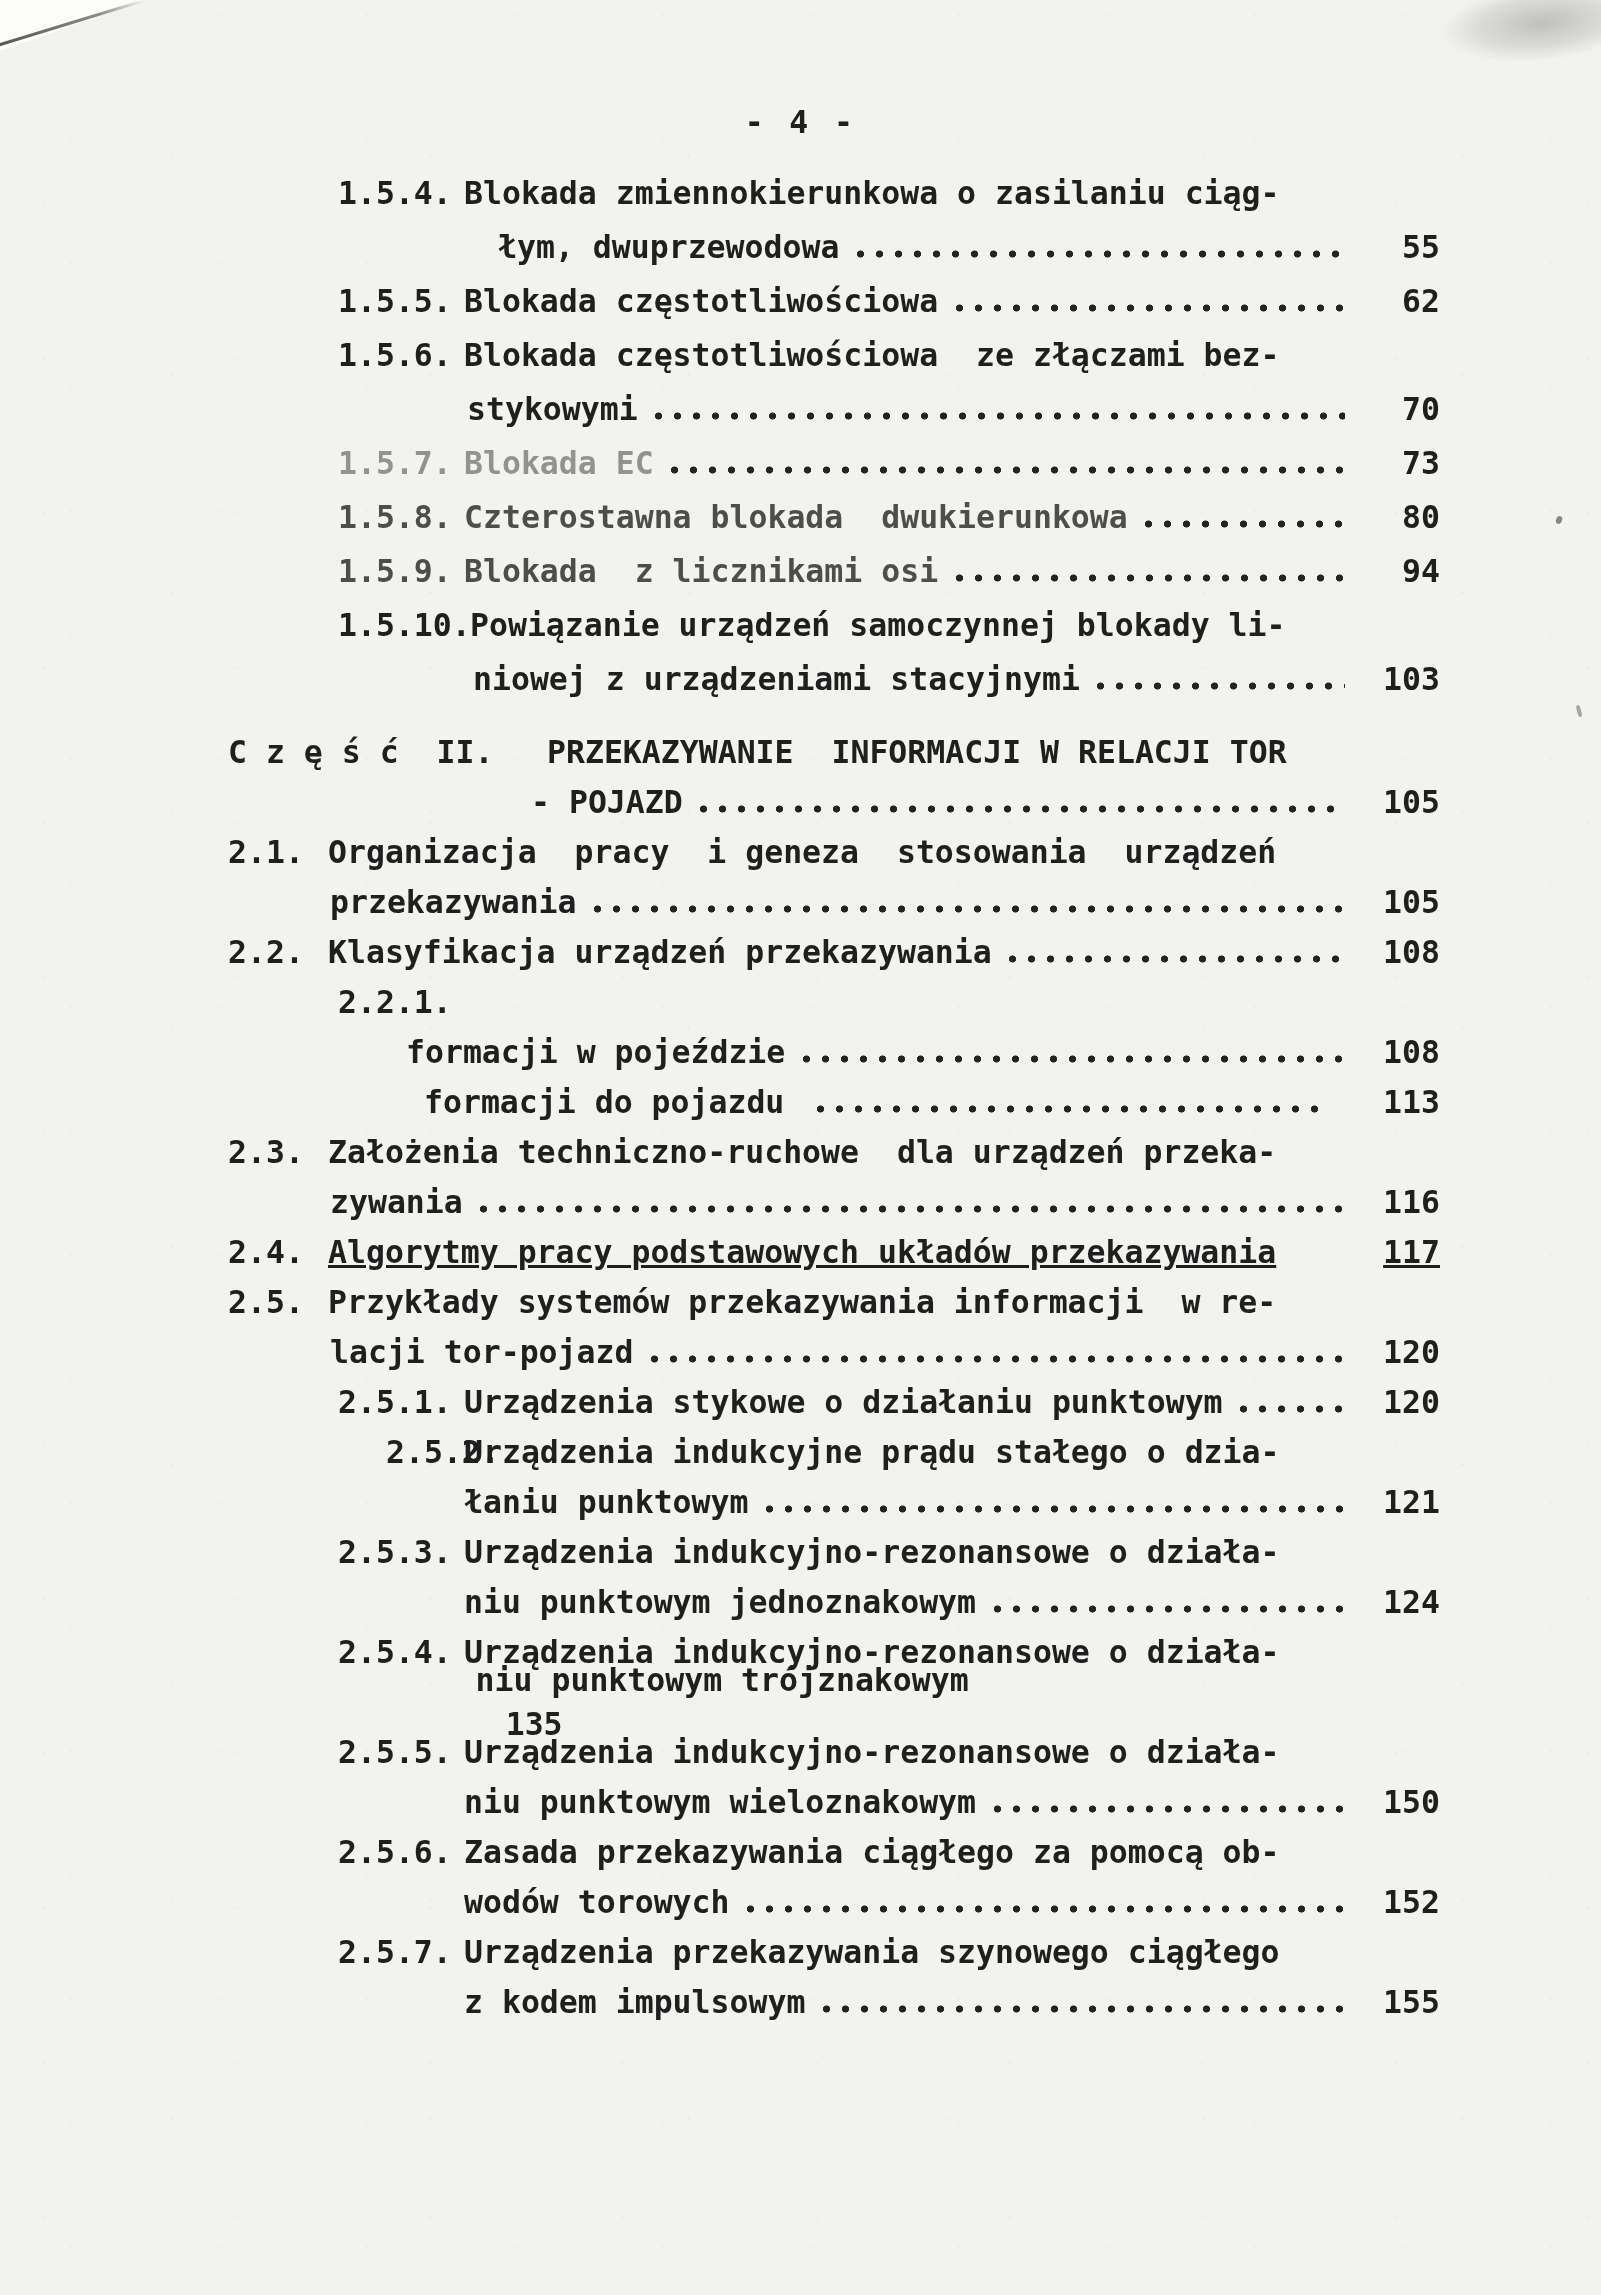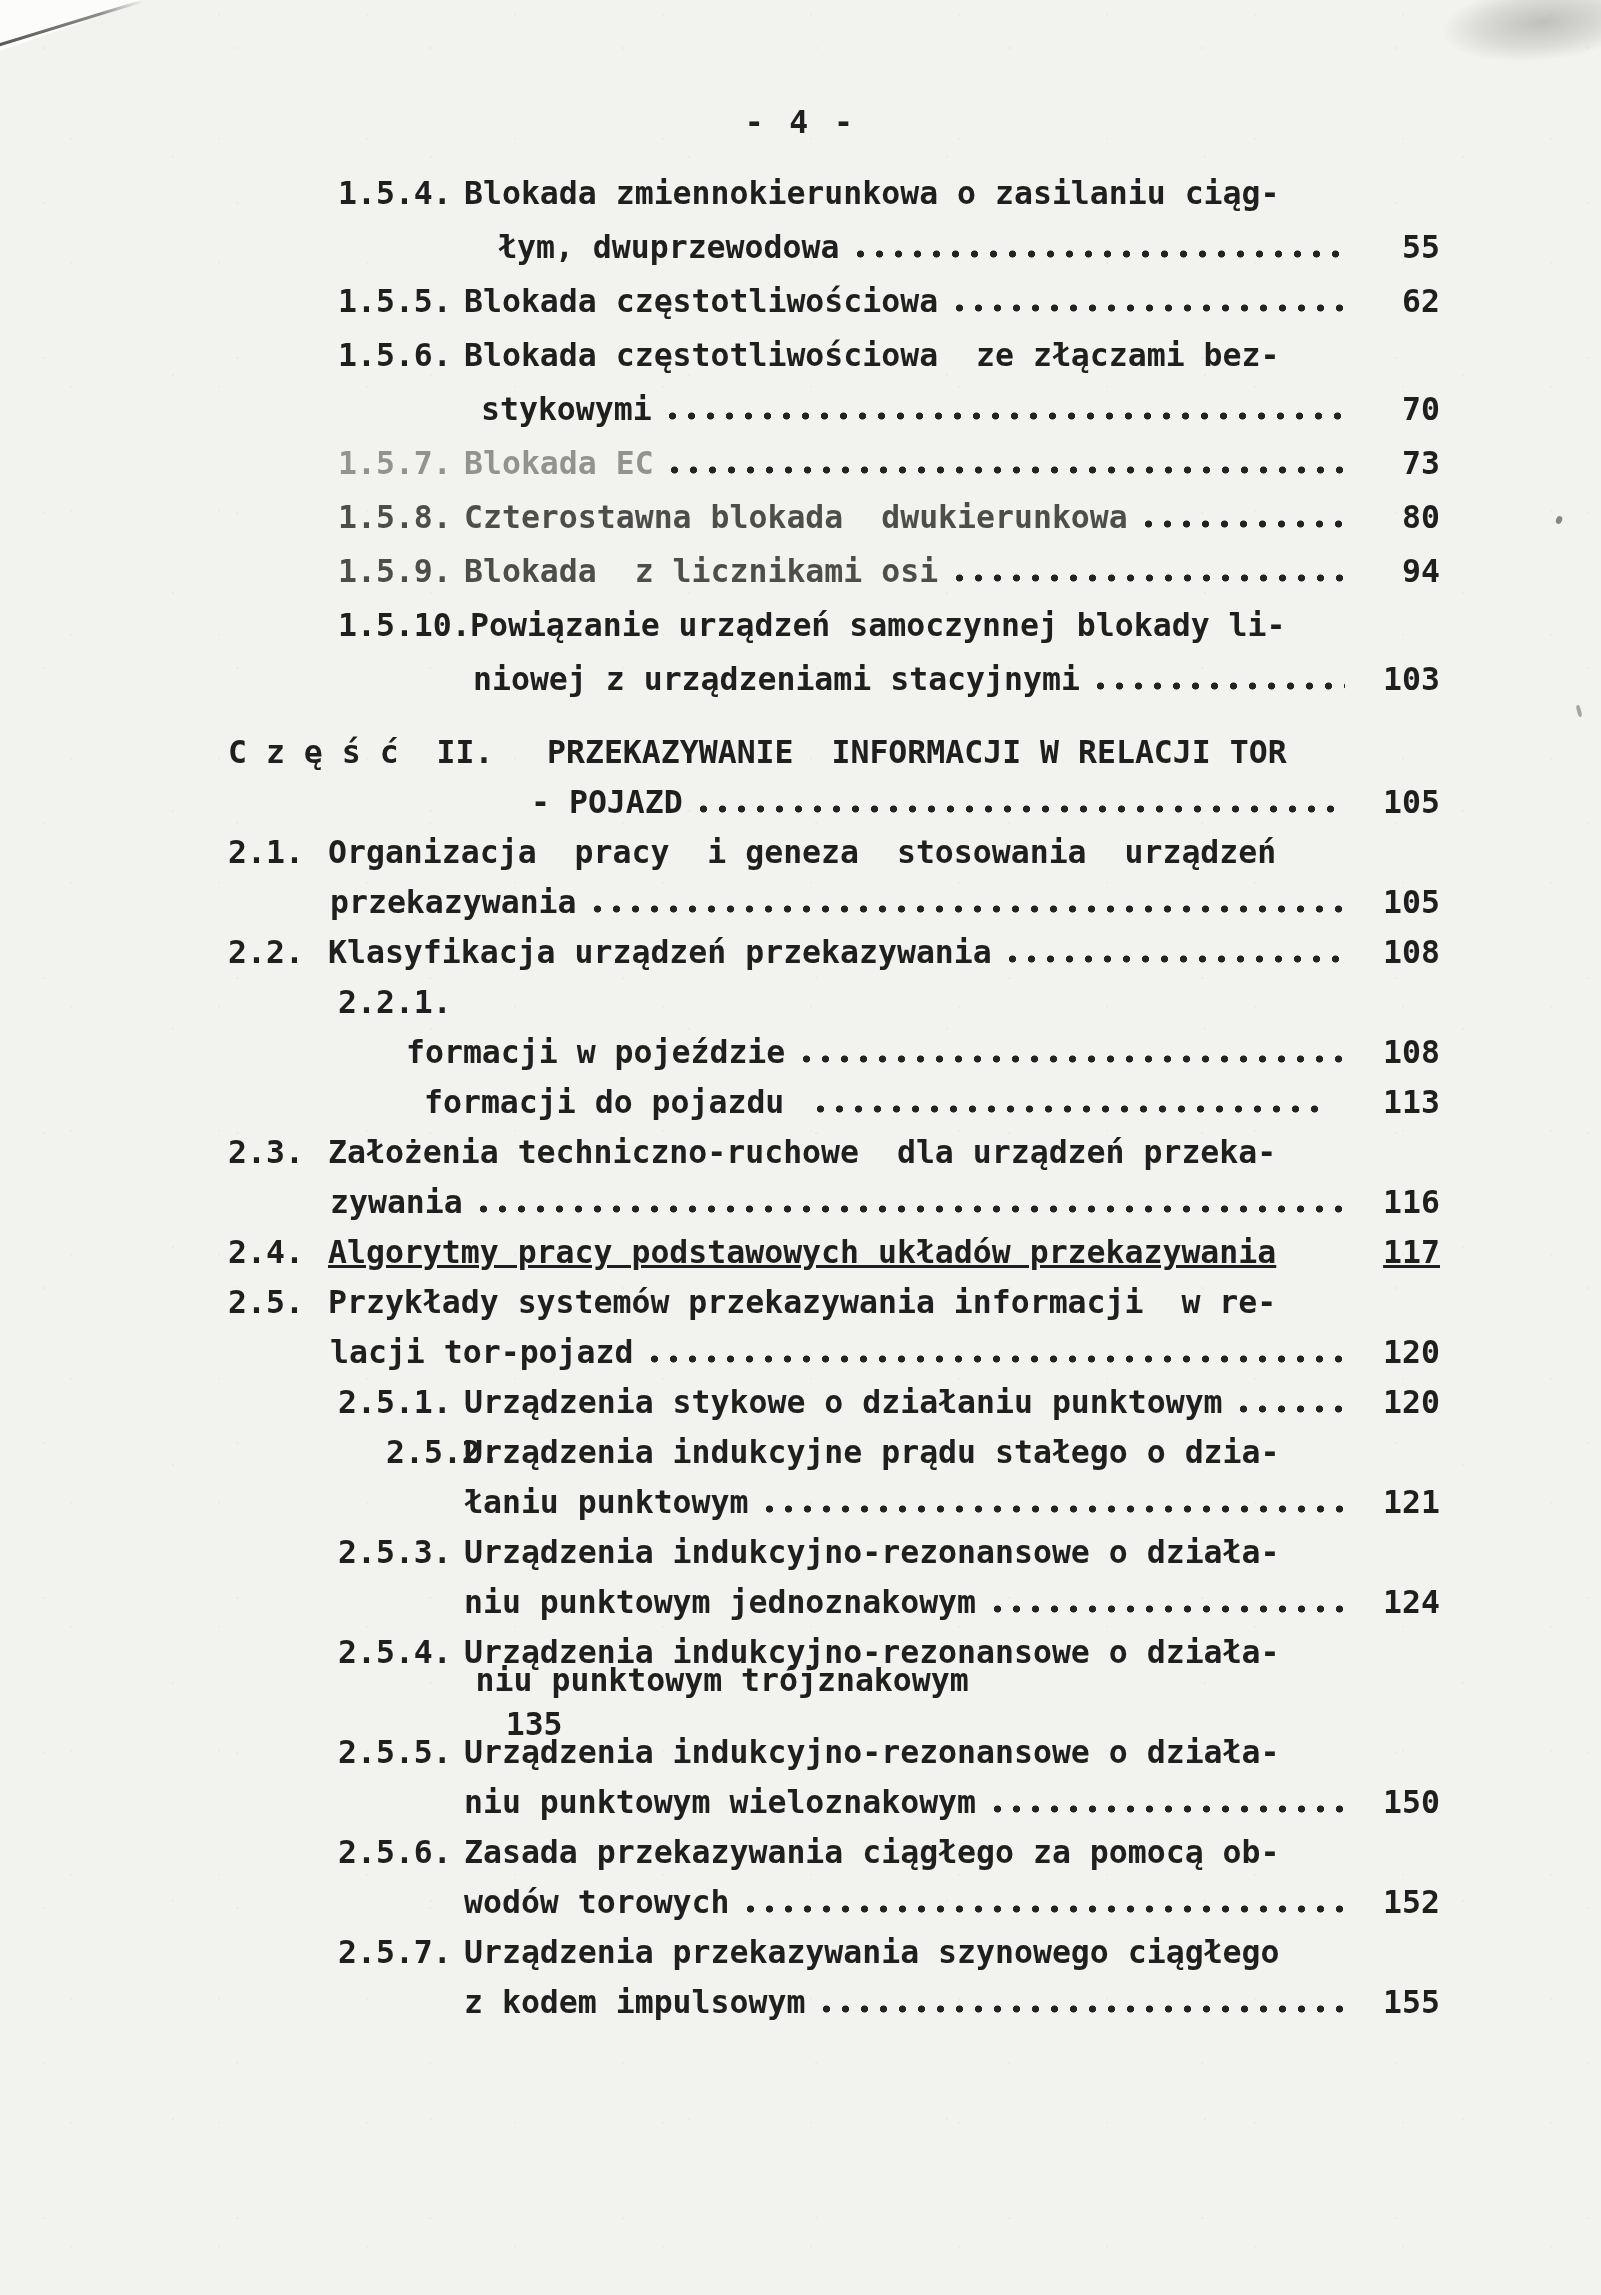--- a/index.html
+++ b/index.html
@@ -162,21 +162,21 @@
   </div>
       <div class="row">
     <span class="lbl" style="left: 338px;">1.5.6.</span>
     <span class="content" style="left: 464px;">
       <span class="txt">Blokada częstotliwościowa  ze złączami bez-</span>
 
     </span>
   </div>
       <div class="row">
 
-    <span class="content" style="left: 481px;">
+    <span class="content" style="left: 467px;">
       <span class="txt">stykowymi</span>
       <span class="leader"></span>
       <span class="pg">70</span>
     </span>
   </div>
       <div class="row tone-faded">
     <span class="lbl" style="left: 338px;">1.5.7.</span>
     <span class="content" style="left: 464px;">
       <span class="txt">Blokada EC</span>
       <span class="leader"></span>

